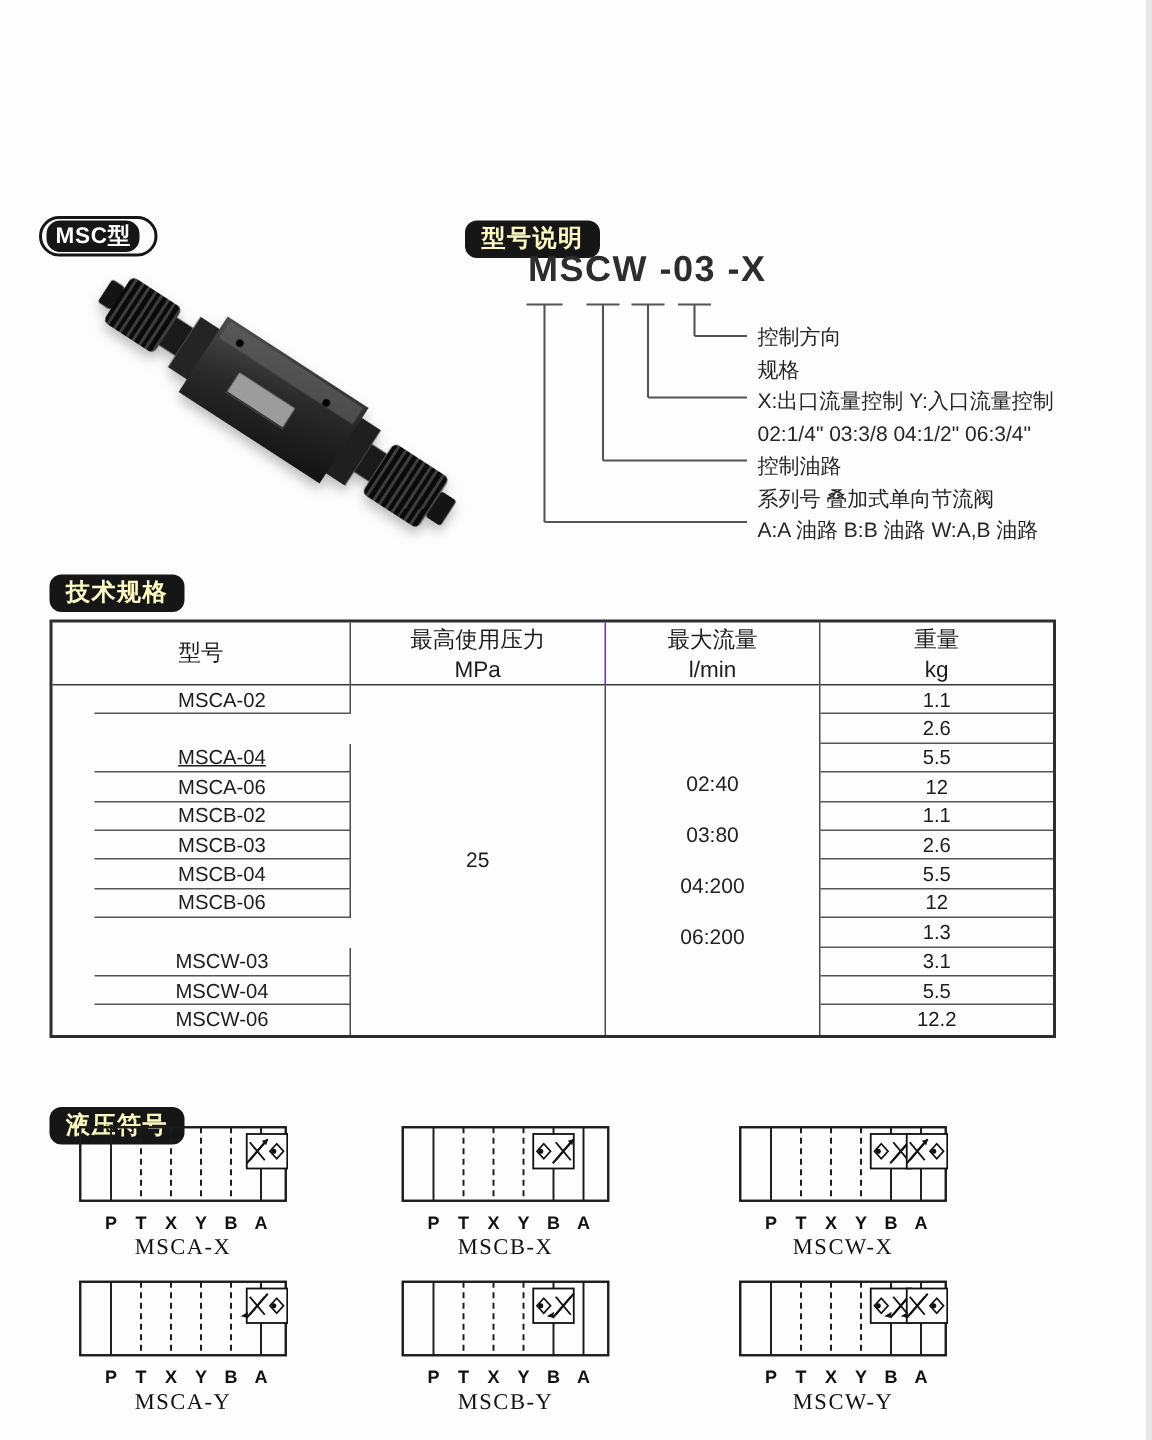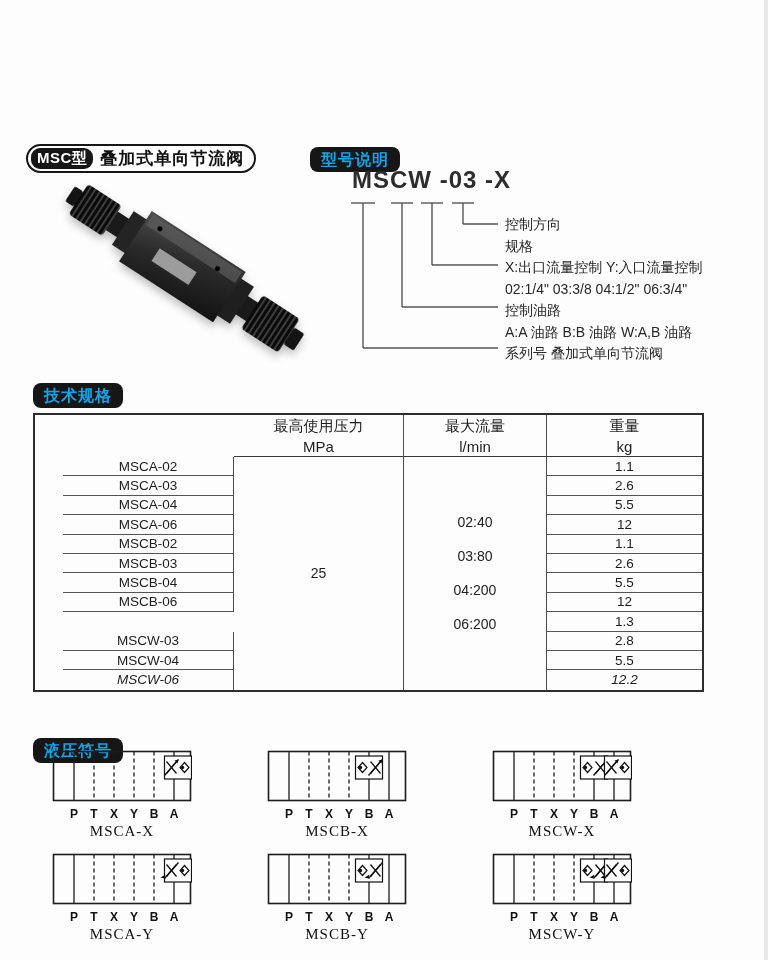--- a/index.html
+++ b/index.html
@@ -1,19 +1,19 @@
 <!DOCTYPE html>
 <html><head>
 <meta charset="utf-8">
 <style>
   html,body{margin:0;padding:0;background:#e8e8e8;}
   .page{position:relative;width:764px;height:960px;background:#fdfdfd;overflow:hidden;
         font-family:"Liberation Sans",sans-serif;color:#222;}
   
-  .badge{position:absolute;background:#161616;color:#0ea5e9;font-weight:bold;font-size:16px;
+  .badge{position:absolute;background:#161616;color:#fef9c3;font-weight:bold;font-size:16px;
          padding:3px 11px;border-radius:8px;letter-spacing:1px;line-height:1.2;}
   .main-title{position:absolute;left:26px;top:144px;display:inline-flex;align-items:center;gap:7px;
               border:2px solid #161616;border-radius:15px;padding:1px 10px 1px 3px;}
   .main-title .inner-badge{background:#161616;color:#fff;font-weight:bold;font-size:15px;
               padding:1px 6px;border-radius:9px;letter-spacing:.5px;}
   .main-title .t-text{font-weight:bold;font-size:17px;letter-spacing:1px;color:#111;}
   
   .model-code{position:absolute;left:352px;top:166px;font-size:24px;font-weight:600;
               color:#2d2d2d;letter-spacing:1px;}
   .callout-svg{position:absolute;left:340px;top:195px;}
@@ -44,40 +44,39 @@
               grid-template-rows:42px repeat(12,19.4px);background:#fdfdfd;}
   .tcell{display:flex;align-items:center;justify-content:center;font-size:13.5px;color:#1d1d1d;}
   .thead{display:flex;flex-direction:column;justify-content:center;align-items:center;gap:2px;
          font-size:15px;color:#1d1d1d;border-bottom:1.5px solid #3a3a3a;}
   .h1{grid-area:1/1;border-right:1px solid #4a4a4a;}
   .h2{grid-area:1/2;border-right:1px solid #6d28d9;}
   .h3{grid-area:1/3;border-right:1px solid #4a4a4a;}
   .h4{grid-area:1/4;}
   .model-cell{border-right:1px solid #4a4a4a;border-bottom:1px solid #555;margin-left:28px;}
   .weight-cell{border-bottom:1px solid #555;text-align:center;}
-  .nb{border-bottom:none;font-style:italic;}
+  .nb{border-bottom:none;}
   .pressure-cell{grid-area:2/2/14/3;border-right:1px solid #4a4a4a;font-size:14px;}
   .flow-cell{grid-area:2/3/14/4;border-right:1px solid #4a4a4a;display:flex;flex-direction:column;
              justify-content:center;align-items:center;gap:18px;font-size:14px;}
   
   .sym-cell{position:absolute;width:150px;height:92px;}
   .port-labels{position:relative;height:15px;width:140px;}
   .port-labels span{position:absolute;top:0;width:12px;text-align:center;font-weight:bold;
                     font-size:12px;color:#111;}
   .sym-caption{width:140px;text-align:center;font-family:"Liberation Serif",serif;
                font-size:15px;letter-spacing:1px;color:#111;margin-top:1px;}
 </style>
 </head>
 <body>
 
 <div class="page">
 
   <div class="main-title">
     <span class="inner-badge">MSC型</span>
-    <span class="t-text">叠加式单向节流阀</span>
   </div>
 
   <div class="badge" style="left:310px;top:147px;">型号说明</div>
 
   <div class="model-code">MSCW -03 -X</div>
 
   <svg class="callout-svg" width="180" height="170">
     <g stroke="#555" stroke-width="1.4" fill="none">
       <line x1="11" y1="8" x2="35" y2="8"></line>
         <line x1="23" y1="8" x2="23" y2="153"></line>
@@ -93,22 +92,22 @@
         <line x1="123" y1="29" x2="158" y2="29"></line>
     </g>
   </svg>
 
   <div class="callout-lines">
     <div>控制方向</div>
     <div>规格</div>
     <div>X:出口流量控制  Y:入口流量控制</div>
     <div>02:1/4" 03:3/8  04:1/2" 06:3/4"</div>
     <div>控制油路</div>
+    <div>系列号  叠加式单向节流阀</div>
     <div>A:A 油路  B:B 油路  W:A,B 油路</div>
-    <div>系列号  叠加式单向节流阀</div>
   </div>
 
   <div class="photo">
     <div class="valve">
       <div class="v-tip"></div>
       <div class="v-knob1 knurl"></div>
       <div class="v-collar"></div>
       <div class="v-step"></div>
       <div class="v-body">
         <div class="v-topface"></div>
@@ -119,20 +118,23 @@
       <div class="v-step2"></div>
       <div class="v-collar2"></div>
       <div class="v-knob2 knurl"></div>
       <div class="v-tip2"></div>
     </div>
   </div>
 
   <div class="badge" style="left:33px;top:383px;">技术规格</div>
 
   <div class="spec-table">
+    <div class="thead h1">
+      <div>型号</div>
+    </div>
     <div class="thead h2">
       <div>最高使用压力</div>
       <div>MPa</div>
     </div>
     <div class="thead h3">
       <div>最大流量</div>
       <div>l/min</div>
     </div>
     <div class="thead h4">
       <div>重量</div>
@@ -141,37 +143,36 @@
     <div class="tcell pressure-cell">25</div>
     <div class="flow-cell">
         <div>02:40</div>
         <div>03:80</div>
         <div>04:200</div>
         <div>06:200</div>
       </div>
 
   <div class="tcell model-cell" style="grid-area: 2 / 1;">MSCA-02</div>
       <div class="tcell weight-cell" style="grid-area: 2 / 4;">1.1</div>
-      <div class="tcell model-cell" style="grid-area: 3 / 1;">MSCA-03</div>
       <div class="tcell weight-cell" style="grid-area: 3 / 4;">2.6</div>
-      <div class="tcell model-cell" style="grid-area: 4 / 1;">MSCA-04</div>
+      <div class="tcell model-cell" style="grid-area: 4 / 1; text-decoration: underline;">MSCA-04</div>
       <div class="tcell weight-cell" style="grid-area: 4 / 4;">5.5</div>
       <div class="tcell model-cell" style="grid-area: 5 / 1;">MSCA-06</div>
       <div class="tcell weight-cell" style="grid-area: 5 / 4;">12</div>
       <div class="tcell model-cell" style="grid-area: 6 / 1;">MSCB-02</div>
       <div class="tcell weight-cell" style="grid-area: 6 / 4;">1.1</div>
       <div class="tcell model-cell" style="grid-area: 7 / 1;">MSCB-03</div>
       <div class="tcell weight-cell" style="grid-area: 7 / 4;">2.6</div>
       <div class="tcell model-cell" style="grid-area: 8 / 1;">MSCB-04</div>
       <div class="tcell weight-cell" style="grid-area: 8 / 4;">5.5</div>
       <div class="tcell model-cell" style="grid-area: 9 / 1;">MSCB-06</div>
       <div class="tcell weight-cell" style="grid-area: 9 / 4;">12</div>
       <div class="tcell weight-cell" style="grid-area: 10 / 4;">1.3</div>
       <div class="tcell model-cell" style="grid-area: 11 / 1;">MSCW-03</div>
-      <div class="tcell weight-cell" style="grid-area: 11 / 4;">2.8</div>
+      <div class="tcell weight-cell" style="grid-area: 11 / 4;">3.1</div>
       <div class="tcell model-cell" style="grid-area: 12 / 1;">MSCW-04</div>
       <div class="tcell weight-cell" style="grid-area: 12 / 4;">5.5</div>
       <div class="tcell model-cell nb" style="grid-area: 13 / 1;">MSCW-06</div>
       <div class="tcell weight-cell nb" style="grid-area: 13 / 4;">12.2</div>
     </div>
 
   <div class="badge" style="left:33px;top:738px;">液压符号</div>
 
   <div id="symbols-root">
       <div class="sym-cell" style="left: 52px; top: 750px;"><svg width="140" height="53">

